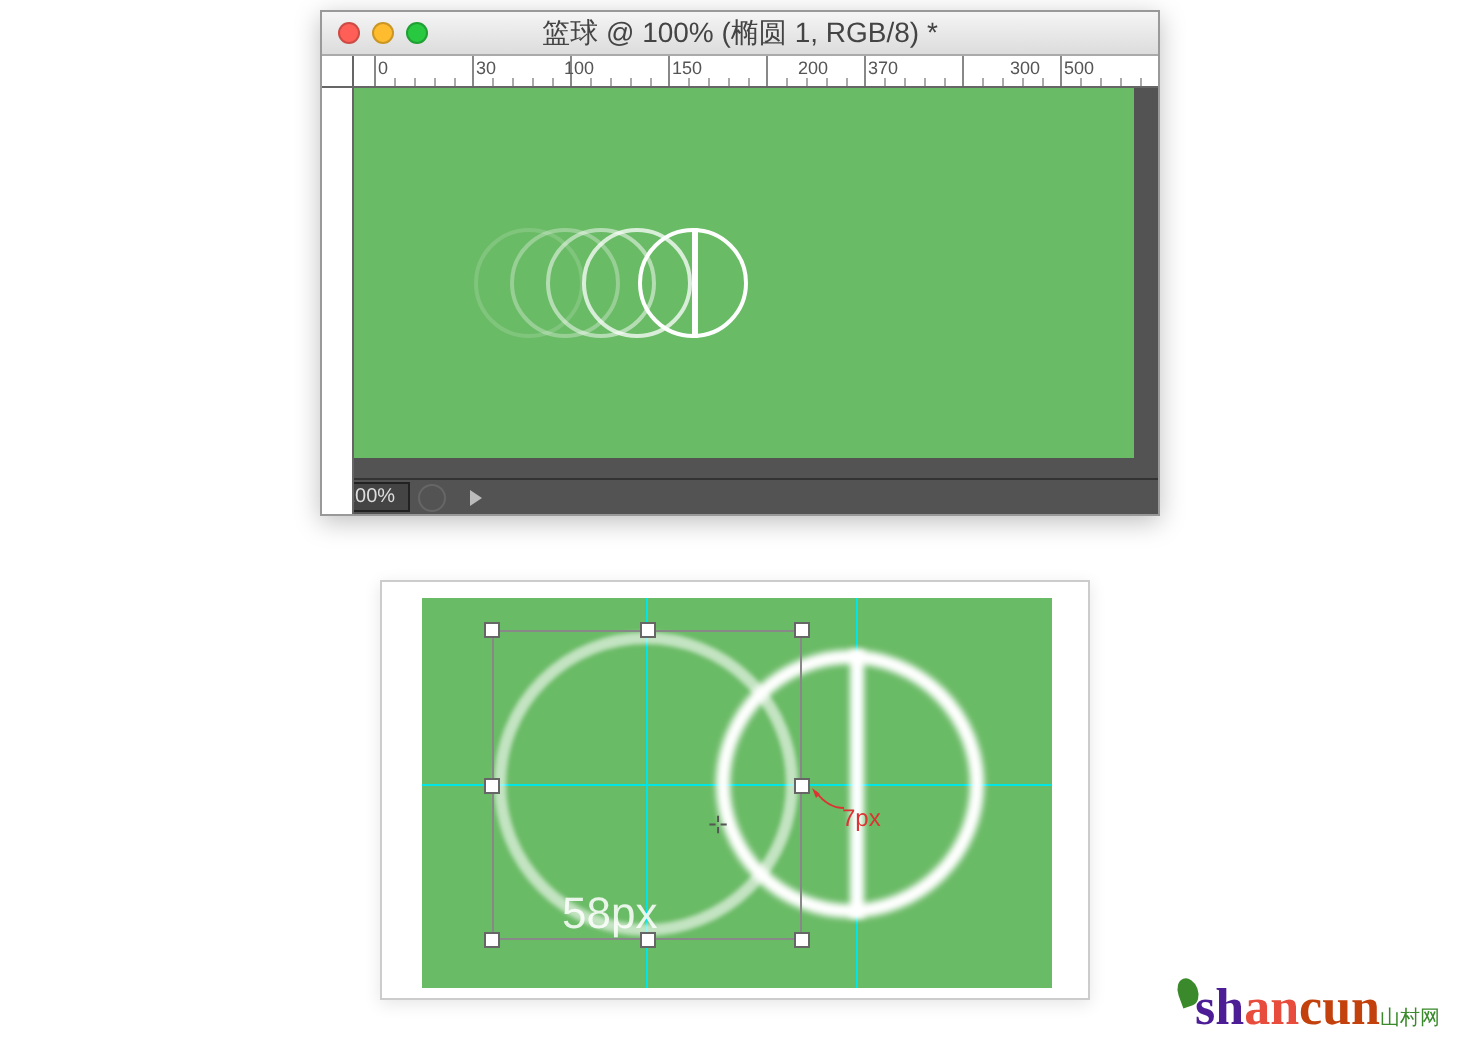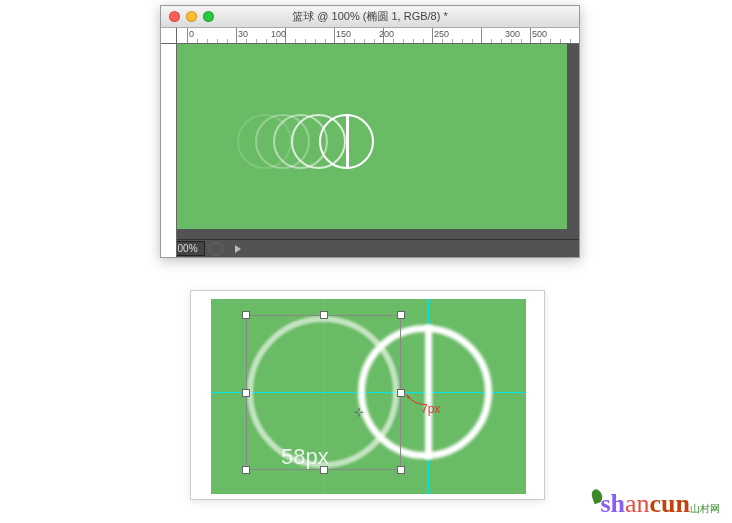--- a/index.html
+++ b/index.html
@@ -6,21 +6,21 @@
 body { font-family: Arial, sans-serif; background: #fff; width: 732px; height: 523px; position: relative; }
 
 .ps-window { position: absolute; left: 160px; top: 5px; width: 420px; border: 1px solid #999; box-shadow: 0 3px 12px rgba(0,0,0,0.25); background: #fff; }
 
 .titlebar { height: 22px; background: linear-gradient(#f5f5f5, #dcdcdc); border-bottom: 1px solid #aaa; display: flex; align-items: center; padding: 0 8px; position: relative; }
 .traffic-lights { display: flex; gap: 6px; }
 .tl { width: 11px; height: 11px; border-radius: 50%; border: 1px solid rgba(0,0,0,0.2); }
 .tl.red { background: #ff5f57; }
 .tl.yellow { background: #febc2e; }
 .tl.green { background: #28c840; }
-.title-text { position: absolute; left: 0; right: 0; text-align: center; font-size: 11px; color: #444; pointer-events: none; }
+.title-text { position: absolute; left: 0; right: 0; text-align: center; font-size: 14px; color: #444; pointer-events: none; }
 
 .work-area { background: #535353; padding: 0; }
 .ruler-h { height: 16px; background: #fff; border-bottom: 1px solid #666; position: relative; margin-left: 16px; overflow: hidden; }
 .ruler-v { width: 16px; background: #fff; border-right: 1px solid #666; position: absolute; top: 16px; bottom: 0; left: 0; }
 .ruler-corner { width: 16px; height: 16px; background: #fff; border-right: 1px solid #666; border-bottom: 1px solid #666; position: absolute; top: 0; left: 0; }
 
 .ruler-h .tick-major { position: absolute; top: 0; width: 1px; height: 16px; background: #888; }
 .ruler-h .tick-label { position: absolute; top: 1px; font-size: 9px; color: #555; }
 .ruler-h .tick-minor { position: absolute; bottom: 0; width: 1px; height: 4px; background: #aaa; }
 
@@ -61,22 +61,22 @@
 .big-half { position: absolute; left: 214px; top: 26px; width: 7px; height: 134px; background: #fff; filter: blur(1.5px); }
 
 .center-mark { position: absolute; left: 108px; top: 90px; font-size: 12px; color: #555; }
 
 .dim-58 { position: absolute; left: 70px; top: 145px; font-size: 22px; color: rgba(255,255,255,0.85); font-family: sans-serif; }
 .dim-7 { position: absolute; left: 210px; top: 103px; font-size: 12px; color: #d33; }
 .dim-arrow { position: absolute; left: 195px; top: 95px; width: 18px; height: 12px; }
 .dim-arrow-line { stroke: #d33; stroke-width: 1; fill: none; }
 
 .logo { position: absolute; right: 12px; bottom: 4px; font-family: Georgia, serif; }
-.logo-sh { color: #8b5cf6; font-size: 26px; font-weight: bold; }
-.logo-an { color: #e74c3c; font-size: 26px; font-weight: normal; }
+.logo-sh { color: #4c1d95; font-size: 26px; font-weight: bold; }
+.logo-an { color: #e74c3c; font-size: 26px; font-weight: bold; }
 .logo-cun { color: #c2410c; font-size: 26px; font-weight: bold; }
 .logo-cn { font-size: 10px; color: #3a8a2c; }
 .logo-net { font-size: 12px; color: #e74c3c; font-style: italic; display: block; text-align: right; margin-top: -4px; }
 .leaf { display: inline-block; width: 10px; height: 14px; background: #3a8a2c; border-radius: 50% 50% 50% 0; transform: rotate(-20deg); margin-right: -2px; vertical-align: top; }
 </style>
 </head>
 <body>
 
 <div class="ps-window">
   <div class="titlebar">
@@ -97,39 +97,39 @@
         <div class="tick-minor" style="left: 30px;"></div>
         <div class="tick-minor" style="left: 40px;"></div>
         <div class="tick-minor" style="left: 50px;"></div>
         <div class="tick-major" style="left: 59px;"></div>
         <div class="tick-label" style="left: 61px;">30</div>
         <div class="tick-minor" style="left: 69px;"></div>
         <div class="tick-minor" style="left: 79px;"></div>
         <div class="tick-minor" style="left: 89px;"></div>
         <div class="tick-minor" style="left: 99px;"></div>
         <div class="tick-major" style="left: 108px;"></div>
-        <div class="tick-label" style="left: 94px;">100</div>
+        <div class="tick-label" style="left: 105px;">100</div>
         <div class="tick-minor" style="left: 118px;"></div>
         <div class="tick-minor" style="left: 128px;"></div>
         <div class="tick-minor" style="left: 138px;"></div>
         <div class="tick-minor" style="left: 148px;"></div>
         <div class="tick-major" style="left: 157px;"></div>
         <div class="tick-label" style="left: 159px;">150</div>
         <div class="tick-minor" style="left: 167px;"></div>
         <div class="tick-minor" style="left: 177px;"></div>
         <div class="tick-minor" style="left: 187px;"></div>
         <div class="tick-minor" style="left: 197px;"></div>
         <div class="tick-major" style="left: 206px;"></div>
-        <div class="tick-label" style="left: 202px;">200</div>
+        <div class="tick-label" style="left: 222px;">200</div>
         <div class="tick-minor" style="left: 216px;"></div>
         <div class="tick-minor" style="left: 226px;"></div>
         <div class="tick-minor" style="left: 236px;"></div>
         <div class="tick-minor" style="left: 246px;"></div>
         <div class="tick-major" style="left: 255px;"></div>
-        <div class="tick-label" style="left: 257px;">250</div>
+        <div class="tick-label" style="left: 257px;">370</div>
         <div class="tick-minor" style="left: 265px;"></div>
         <div class="tick-minor" style="left: 275px;"></div>
         <div class="tick-minor" style="left: 285px;"></div>
         <div class="tick-minor" style="left: 295px;"></div>
         <div class="tick-major" style="left: 304px;"></div>
         <div class="tick-label" style="left: 306px; margin-left: 22px;">300</div>
         <div class="tick-minor" style="left: 314px;"></div>
         <div class="tick-minor" style="left: 324px;"></div>
         <div class="tick-minor" style="left: 334px;"></div>
         <div class="tick-minor" style="left: 344px;"></div>

